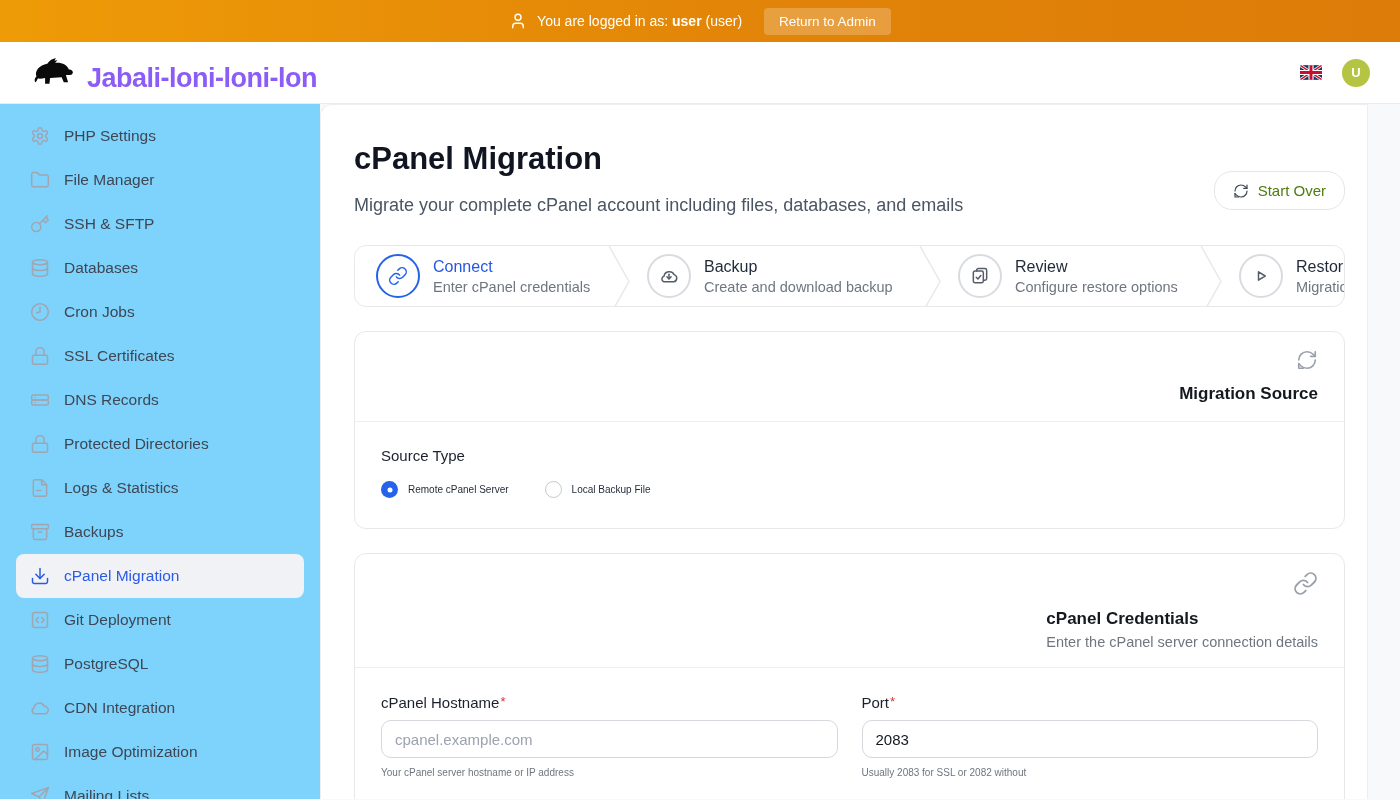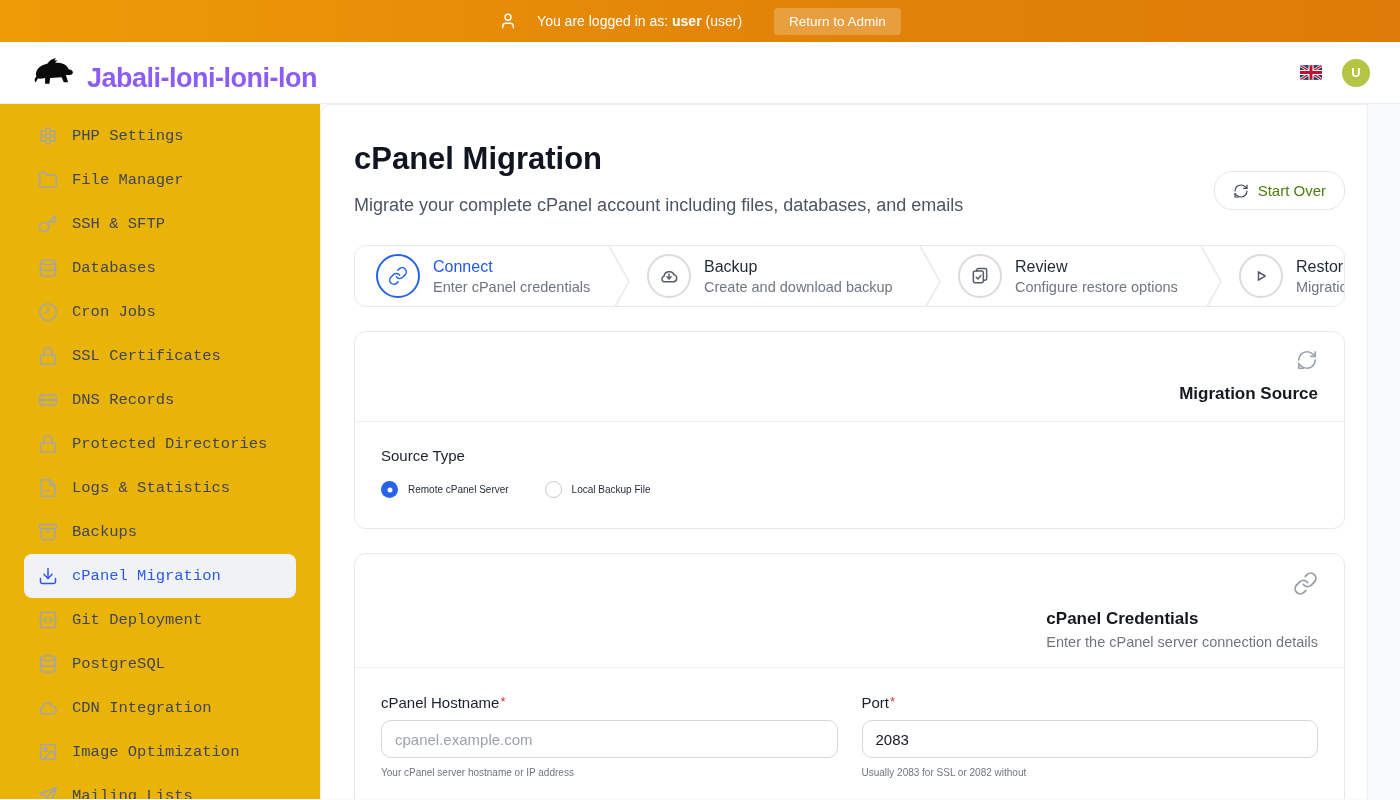--- a/index.html
+++ b/index.html
@@ -1,39 +1,39 @@
 <!DOCTYPE html>
 <html><head>
 <meta charset="utf-8">
 <style>
   * { margin:0; padding:0; box-sizing:border-box; }
   html,body { width:1400px; height:800px; overflow:hidden; }
   body { font-family:"Liberation Sans","DejaVu Sans",sans-serif; background:#f8f9fa; color:#1f2937; }
 
   
   .topbar { height:42px; background:linear-gradient(90deg,#ee9b07 0%,#e28408 55%,#dd7c08 100%);
-            display:flex; align-items:center; justify-content:center; gap:20px; color:#fff; font-size:14px; }
+            display:flex; align-items:center; justify-content:center; gap:10px; color:#fff; font-size:14px; }
   .topbar .ic { width:18px; height:18px; }
   .topbar-text b { font-weight:700; }
   .return-btn { background:rgba(255,255,255,.22); color:#fff; border:none; border-radius:4px;
                 padding:6px 15px; font-size:13.5px; cursor:pointer; font-family:inherit; margin-left:12px; }
 
   
   .header { height:62px; background:#fff; border-bottom:1px solid #ececf0;
             display:flex; align-items:center; justify-content:space-between; padding:0 30px; }
   .brand { display:flex; align-items:center; gap:11px; }
   .brand-name { font-size:27px; font-weight:700; color:#8b5cf6; letter-spacing:-.5px;margin-top:12px; }
   .header-right { display:flex; align-items:center; gap:20px; }
   .flag { border-radius:2px; display:block; }
   .avatar { width:28px; height:28px; border-radius:50%; background:#b5c443; color:#fff;
             font-size:13px; font-weight:700; display:flex; align-items:center; justify-content:center; cursor:pointer; }
 
   
   .layout { display:flex; height:695px; background:#f8f9fa; }
-  .sidebar { width:320px; background:#eab308; padding:10px 24px; overflow:hidden; flex:none;font-family:Liberation Mono, monospace; }
+  .sidebar { width:320px; background:#7dd3fc; padding:10px 16px; overflow:hidden; flex:none; }
   .side-item { height:44px; display:flex; align-items:center; gap:14px; padding:0 14px;
                border-radius:8px; font-size:15.5px; color:#3f4654; cursor:pointer; }
   .side-item .ic { width:20px; height:20px; color:#a0a5b1; flex:none; }
   .side-item.active { background:#f1f2f5; color:#2b5be6; }
   .side-item.active .ic { color:#2b5be6; }
 
   .main { flex:1; background:#fff; margin-right:32px; border:1px solid #eeeef2; border-bottom:none;
           border-top-left-radius:12px; padding:36px 22px 0 33px; overflow:hidden; }
 
   

